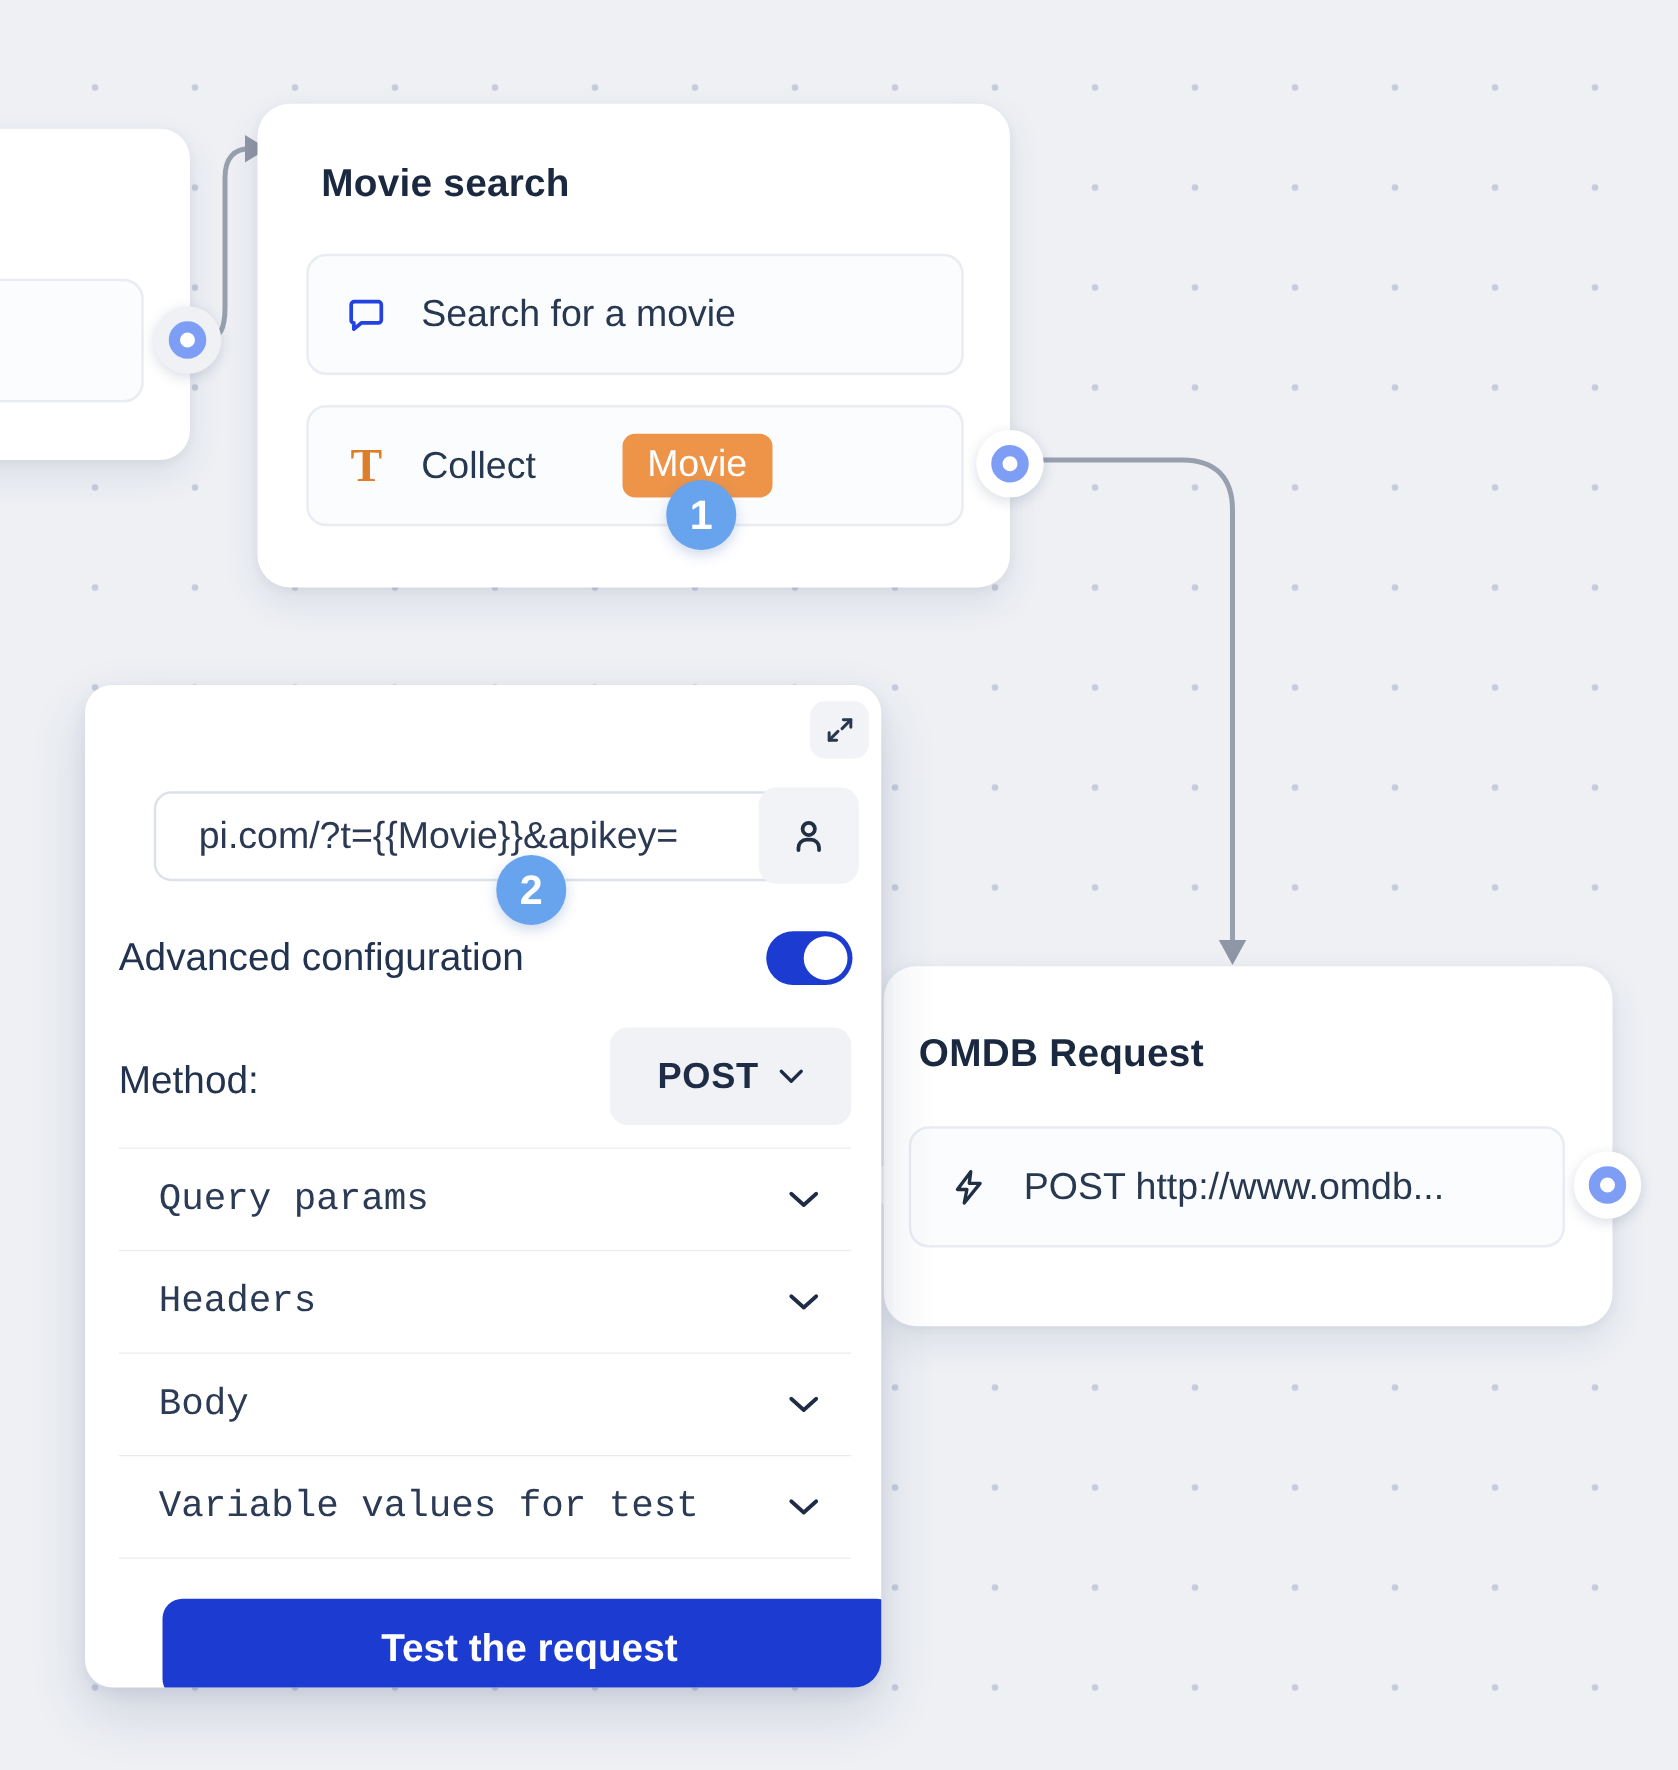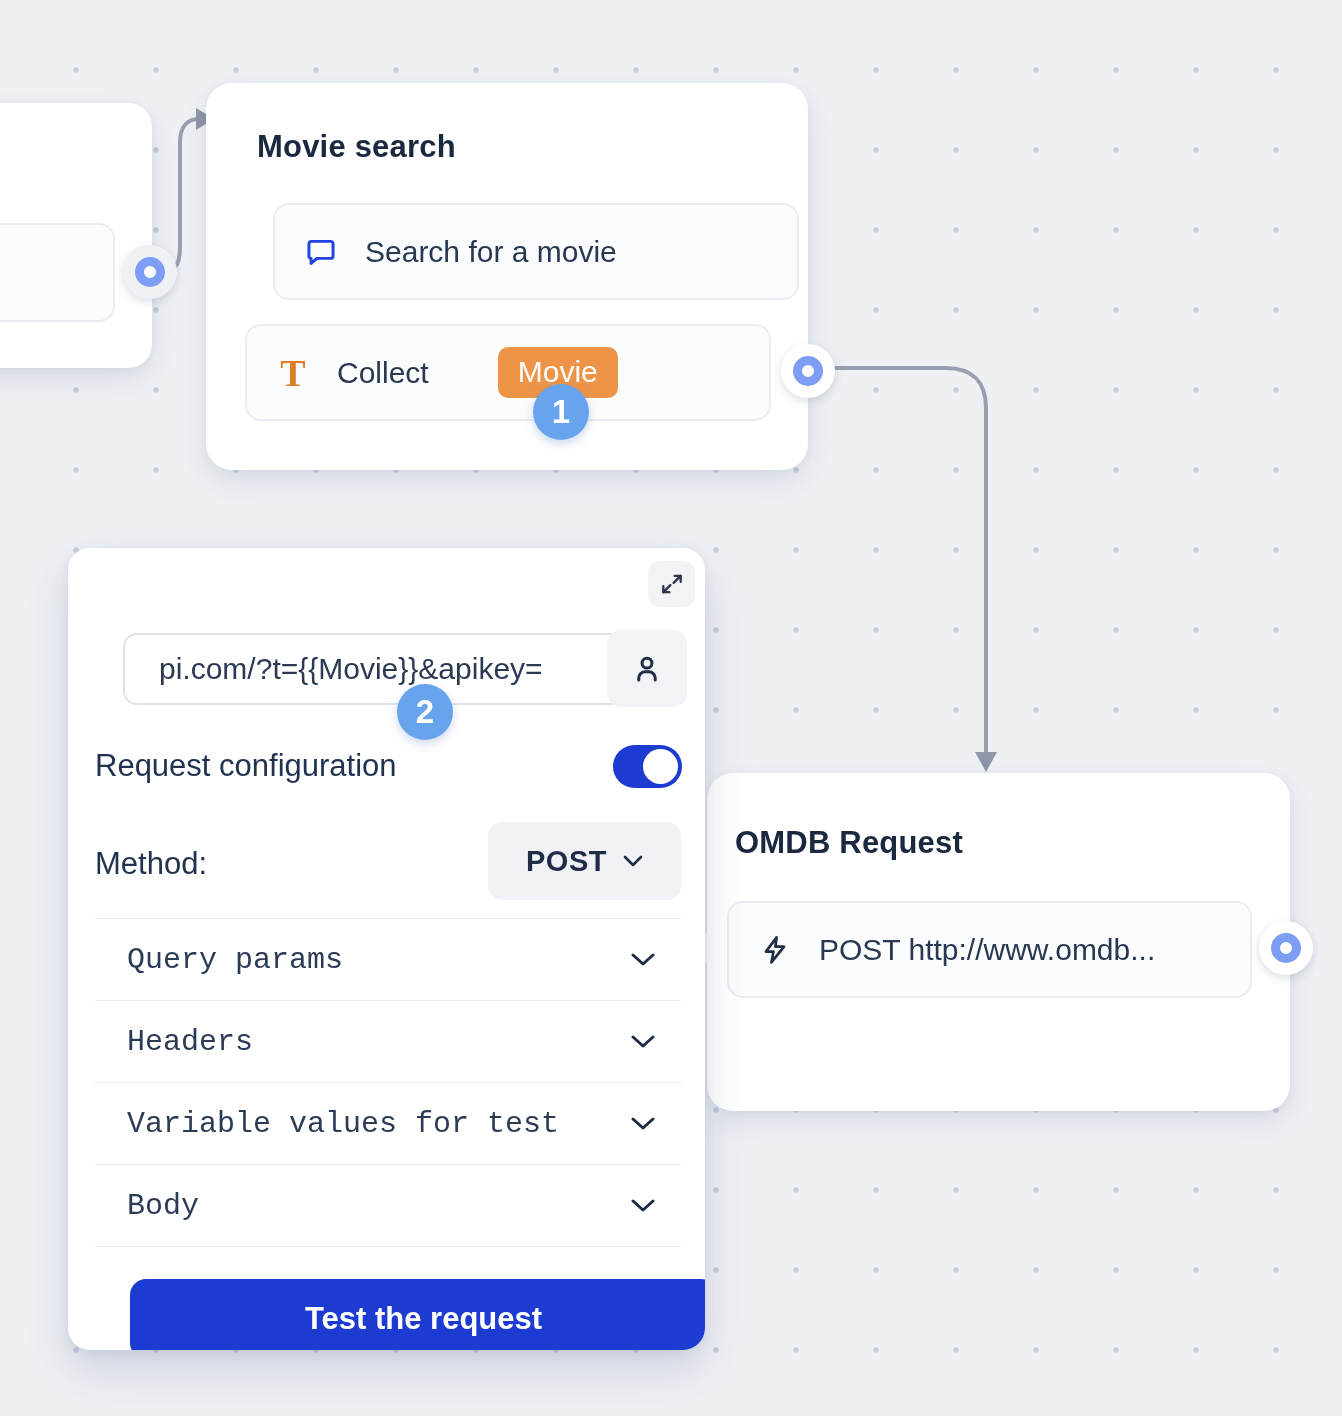--- a/index.html
+++ b/index.html
@@ -123,21 +123,21 @@
 <div class="card" style="left:-70px; top:103px; width:222px; height:265px; border-radius:24px;">
   <div class="node-item" style="left:10px; top:120px; width:175px; height:99px;"></div>
 </div>
 <div class="port-halo gray" style="left:123px; top:245px;">
   <span class="port"></span>
 </div>
 
 <div class="card" style="left:206px; top:83px; width:602px; height:387px;">
   <div class="node-title" style="left:51px; top:46px;">Movie search</div>
 
-  <div class="node-item" style="left:39px; top:120px; width:526px; height:97px;margin-left:28px;">
+  <div class="node-item" style="left:39px; top:120px; width:526px; height:97px;">
     <span class="ico">
       <svg width="34" height="34" viewBox="0 0 24 24" fill="none" stroke="#2342e0" stroke-width="2.1" stroke-linejoin="round" stroke-linecap="round">
         <path d="M5.2 4.5 h13.6 a1.7 1.7 0 0 1 1.7 1.7 v8.6 a1.7 1.7 0 0 1 -1.7 1.7 H9.2 L5.0 20 v-3.5 h0 a1.5 1.5 0 0 1 -1.5 -1.7 V6.2 a1.7 1.7 0 0 1 1.7 -1.7 z"></path>
       </svg>
     </span>
     <span>Search for a movie</span>
   </div>
 
   <div class="node-item" style="left:39px; top:241px; width:526px; height:97px;">
     <span class="ico" style="font-family:'Liberation Serif', serif; color:#dd7e2a; font-weight:700; font-size:38px; line-height:1;">T</span>
@@ -145,21 +145,21 @@
     <span class="chip">Movie</span>
   </div>
 
   <div class="step-badge" style="left:327px; top:301px;">1</div>
 </div>
 <div class="port-halo" style="left:781px; top:344px;">
   <span class="port"></span>
 </div>
 
 <div class="notch" style="left:694px; top:934px;"></div>
-<div class="card" style="left:707px; top:773px; width:583px; height:338px;">
+<div class="card" style="left:707px; top:773px; width:583px; height:288px;">
   <div class="node-title" style="left:28px; top:52px;">OMDB Request</div>
 
   <div class="node-item" style="left:20px; top:128px; width:525px; height:97px;">
     <span class="ico">
       <svg width="32" height="34" viewBox="0 0 24 24" fill="none" stroke="#212f45" stroke-width="2" stroke-linejoin="round" stroke-linecap="round">
         <path d="M13.2 2.5 L5.2 13.2 H10.9 L9.3 21.3 L18.8 9.5 H12.3 Z"></path>
       </svg>
     </span>
     <span>POST http://www.omdb...</span>
   </div>
@@ -185,21 +185,21 @@
 
   <div class="icon-btn person-btn">
     <span style="display:flex;">
       <svg width="38" height="38" viewBox="0 0 24 24" fill="none" stroke="#212f45" stroke-width="1.9" stroke-linecap="round">
         <circle cx="12" cy="8.3" r="3.1"></circle>
         <path d="M6.8 19 v-1.2 a4.1 4.1 0 0 1 4.1 -4.1 h2.2 a4.1 4.1 0 0 1 4.1 4.1 V19"></path>
       </svg>
     </span>
   </div>
 
-  <div class="adv-label">Request configuration</div>
+  <div class="adv-label">Advanced configuration</div>
   <div class="toggle">
     <span class="knob"></span>
   </div>
 
   <div class="method-label">Method:</div>
   <div class="method-select">
     <span class="val">POST</span>
     <span style="display:flex;">
       <svg width="20" height="12" viewBox="0 0 20 12" fill="none" stroke="#1e2c45" stroke-width="2.6" stroke-linecap="round" stroke-linejoin="round">
         <polyline points="2,2 10,10 18,2"></polyline>
@@ -218,33 +218,33 @@
     </div>
     <div class="section-row">
       <span class="lbl">Headers</span>
       <span style="display:flex;">
         <svg width="24" height="14" viewBox="0 0 24 14" fill="none" stroke="#1e2c45" stroke-width="3" stroke-linecap="round" stroke-linejoin="round">
             <polyline points="2,2 12,11 22,2"></polyline>
           </svg>
       </span>
     </div>
     <div class="section-row">
+      <span class="lbl">Body</span>
+      <span style="display:flex;">
+        <svg width="24" height="14" viewBox="0 0 24 14" fill="none" stroke="#1e2c45" stroke-width="3" stroke-linecap="round" stroke-linejoin="round">
+            <polyline points="2,2 12,11 22,2"></polyline>
+          </svg>
+      </span>
+    </div>
+    <div class="section-row">
       <span class="lbl">Variable values for test</span>
       <span style="display:flex;">
         <svg width="24" height="14" viewBox="0 0 24 14" fill="none" stroke="#1e2c45" stroke-width="3" stroke-linecap="round" stroke-linejoin="round">
             <polyline points="2,2 12,11 22,2"></polyline>
           </svg>
       </span>
     </div>
-    <div class="section-row">
-      <span class="lbl">Body</span>
-      <span style="display:flex;">
-        <svg width="24" height="14" viewBox="0 0 24 14" fill="none" stroke="#1e2c45" stroke-width="3" stroke-linecap="round" stroke-linejoin="round">
-            <polyline points="2,2 12,11 22,2"></polyline>
-          </svg>
-      </span>
-    </div>
   </div>
 
   <button class="test-btn">Test the request</button>
 </div>
 
 <div class="step-badge" style="left:397px; top:684px;">2</div>
 
 </body></html>

